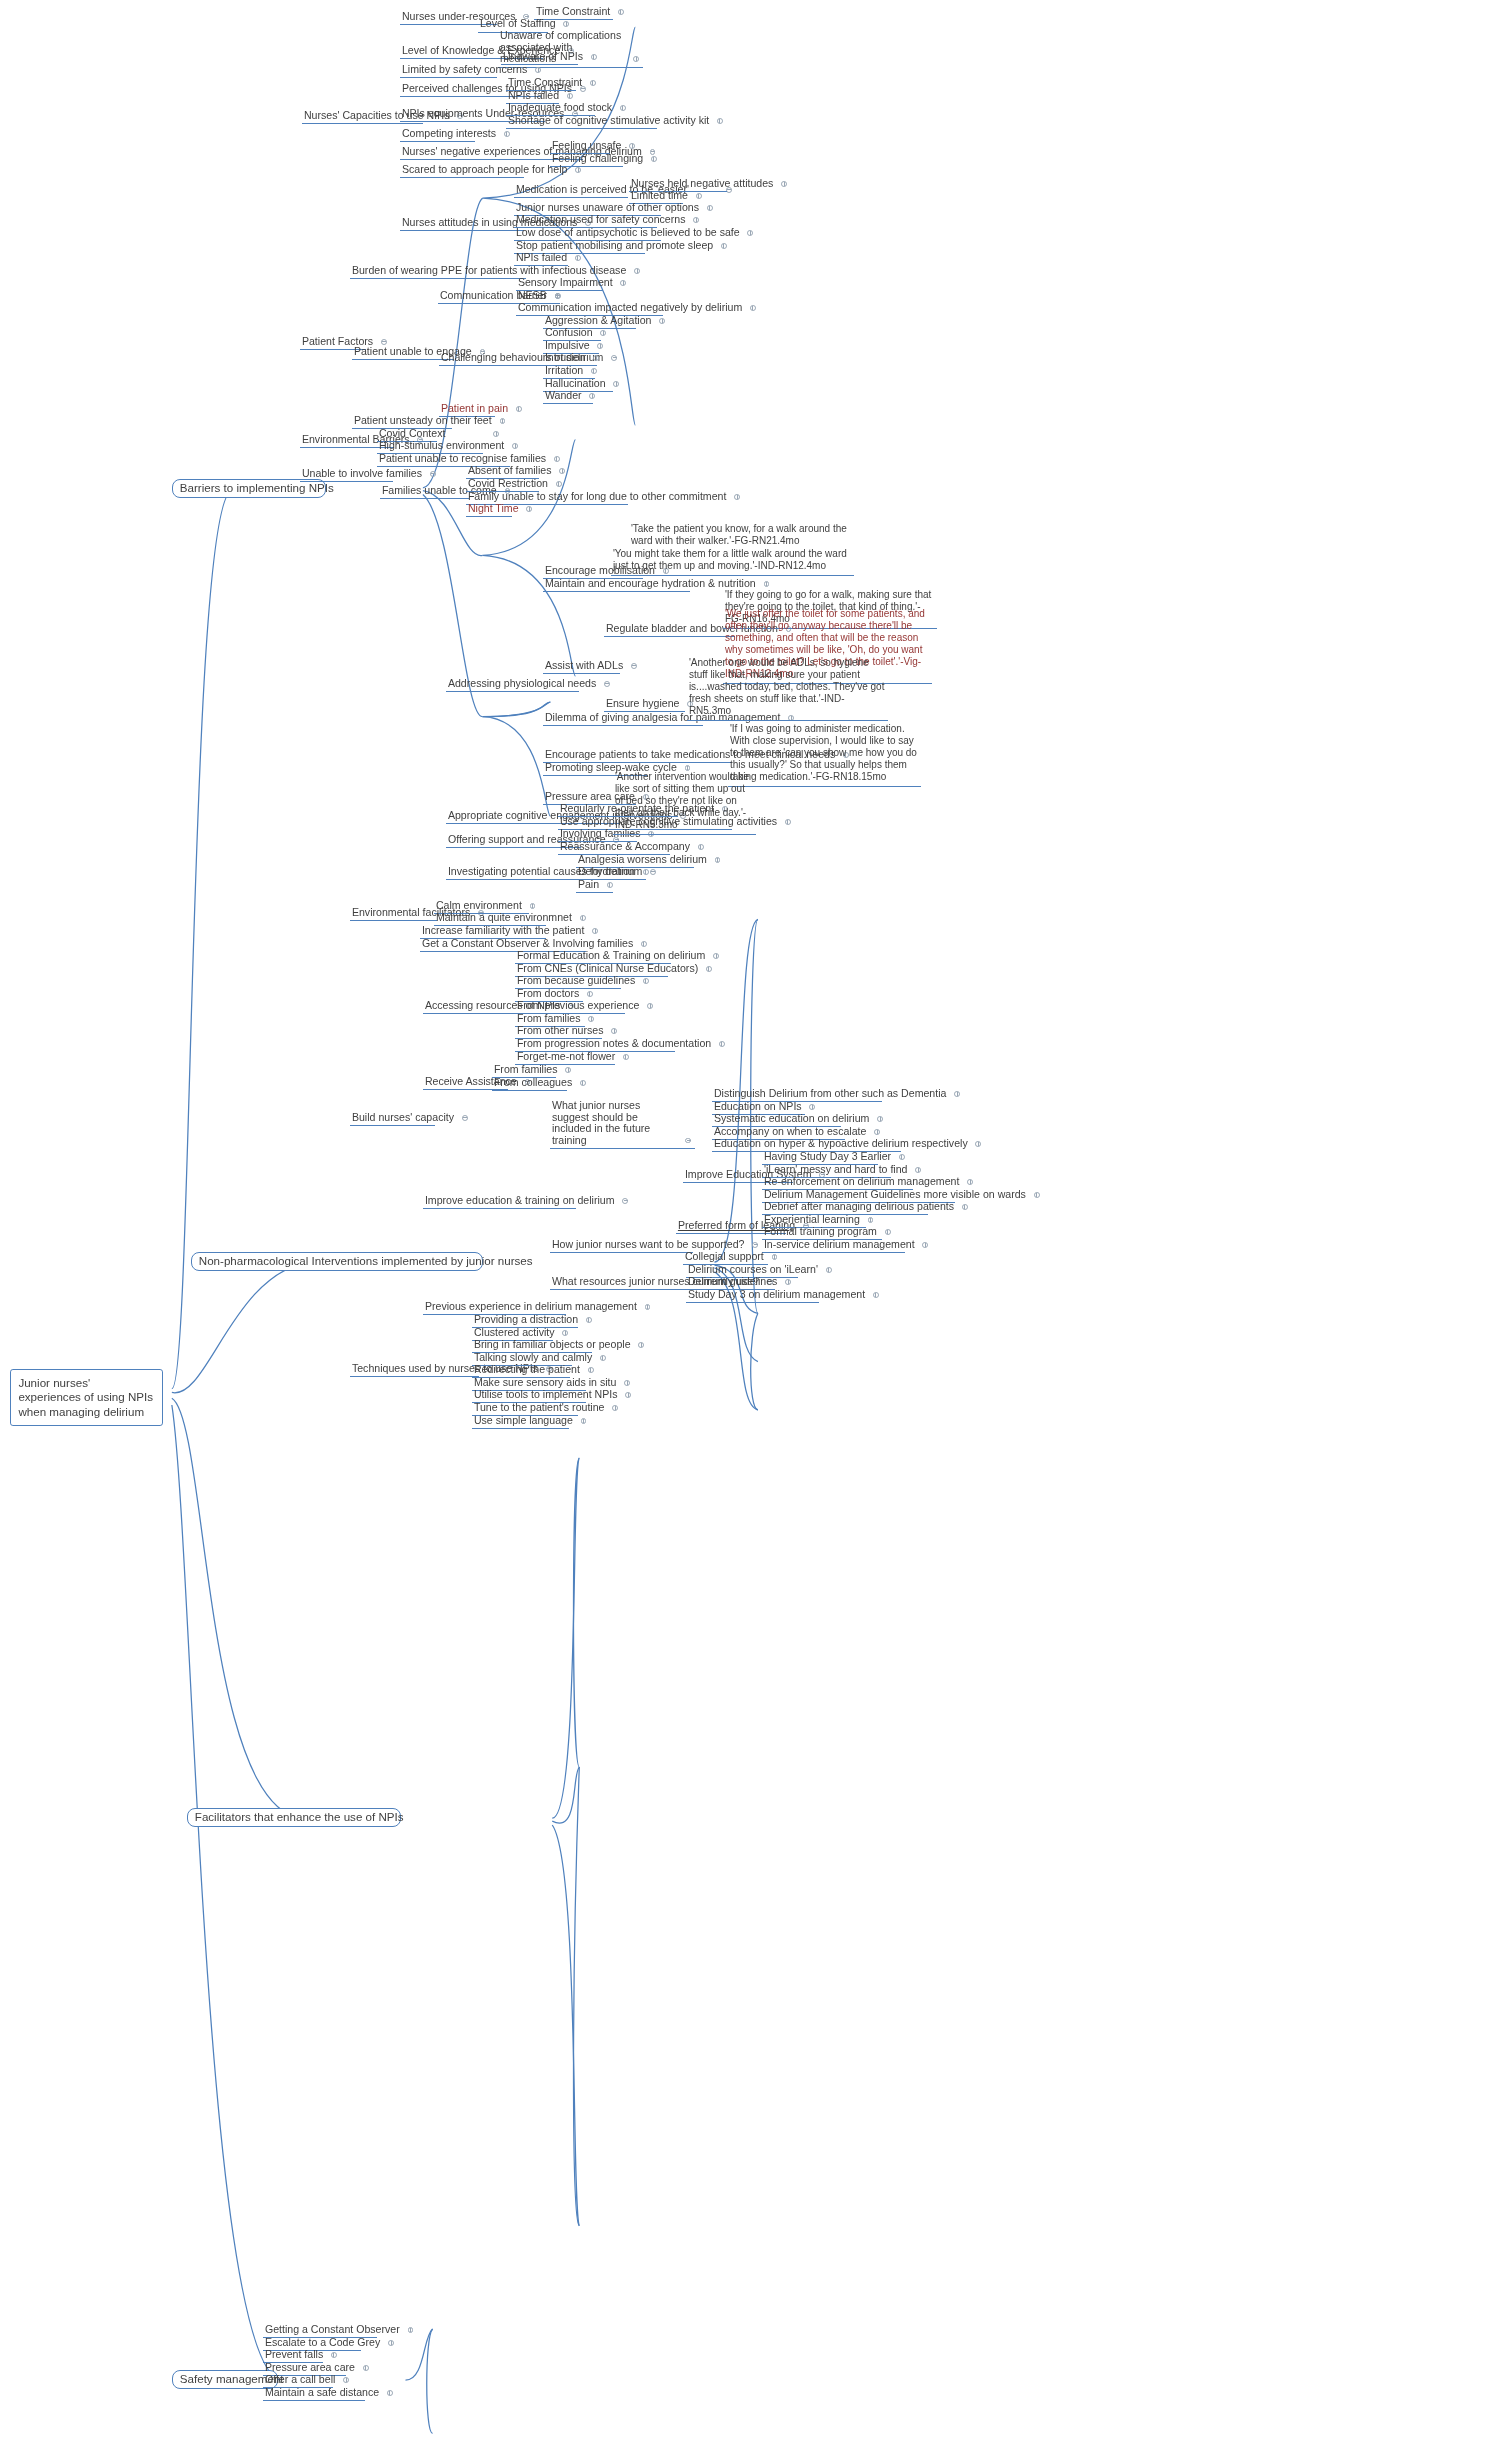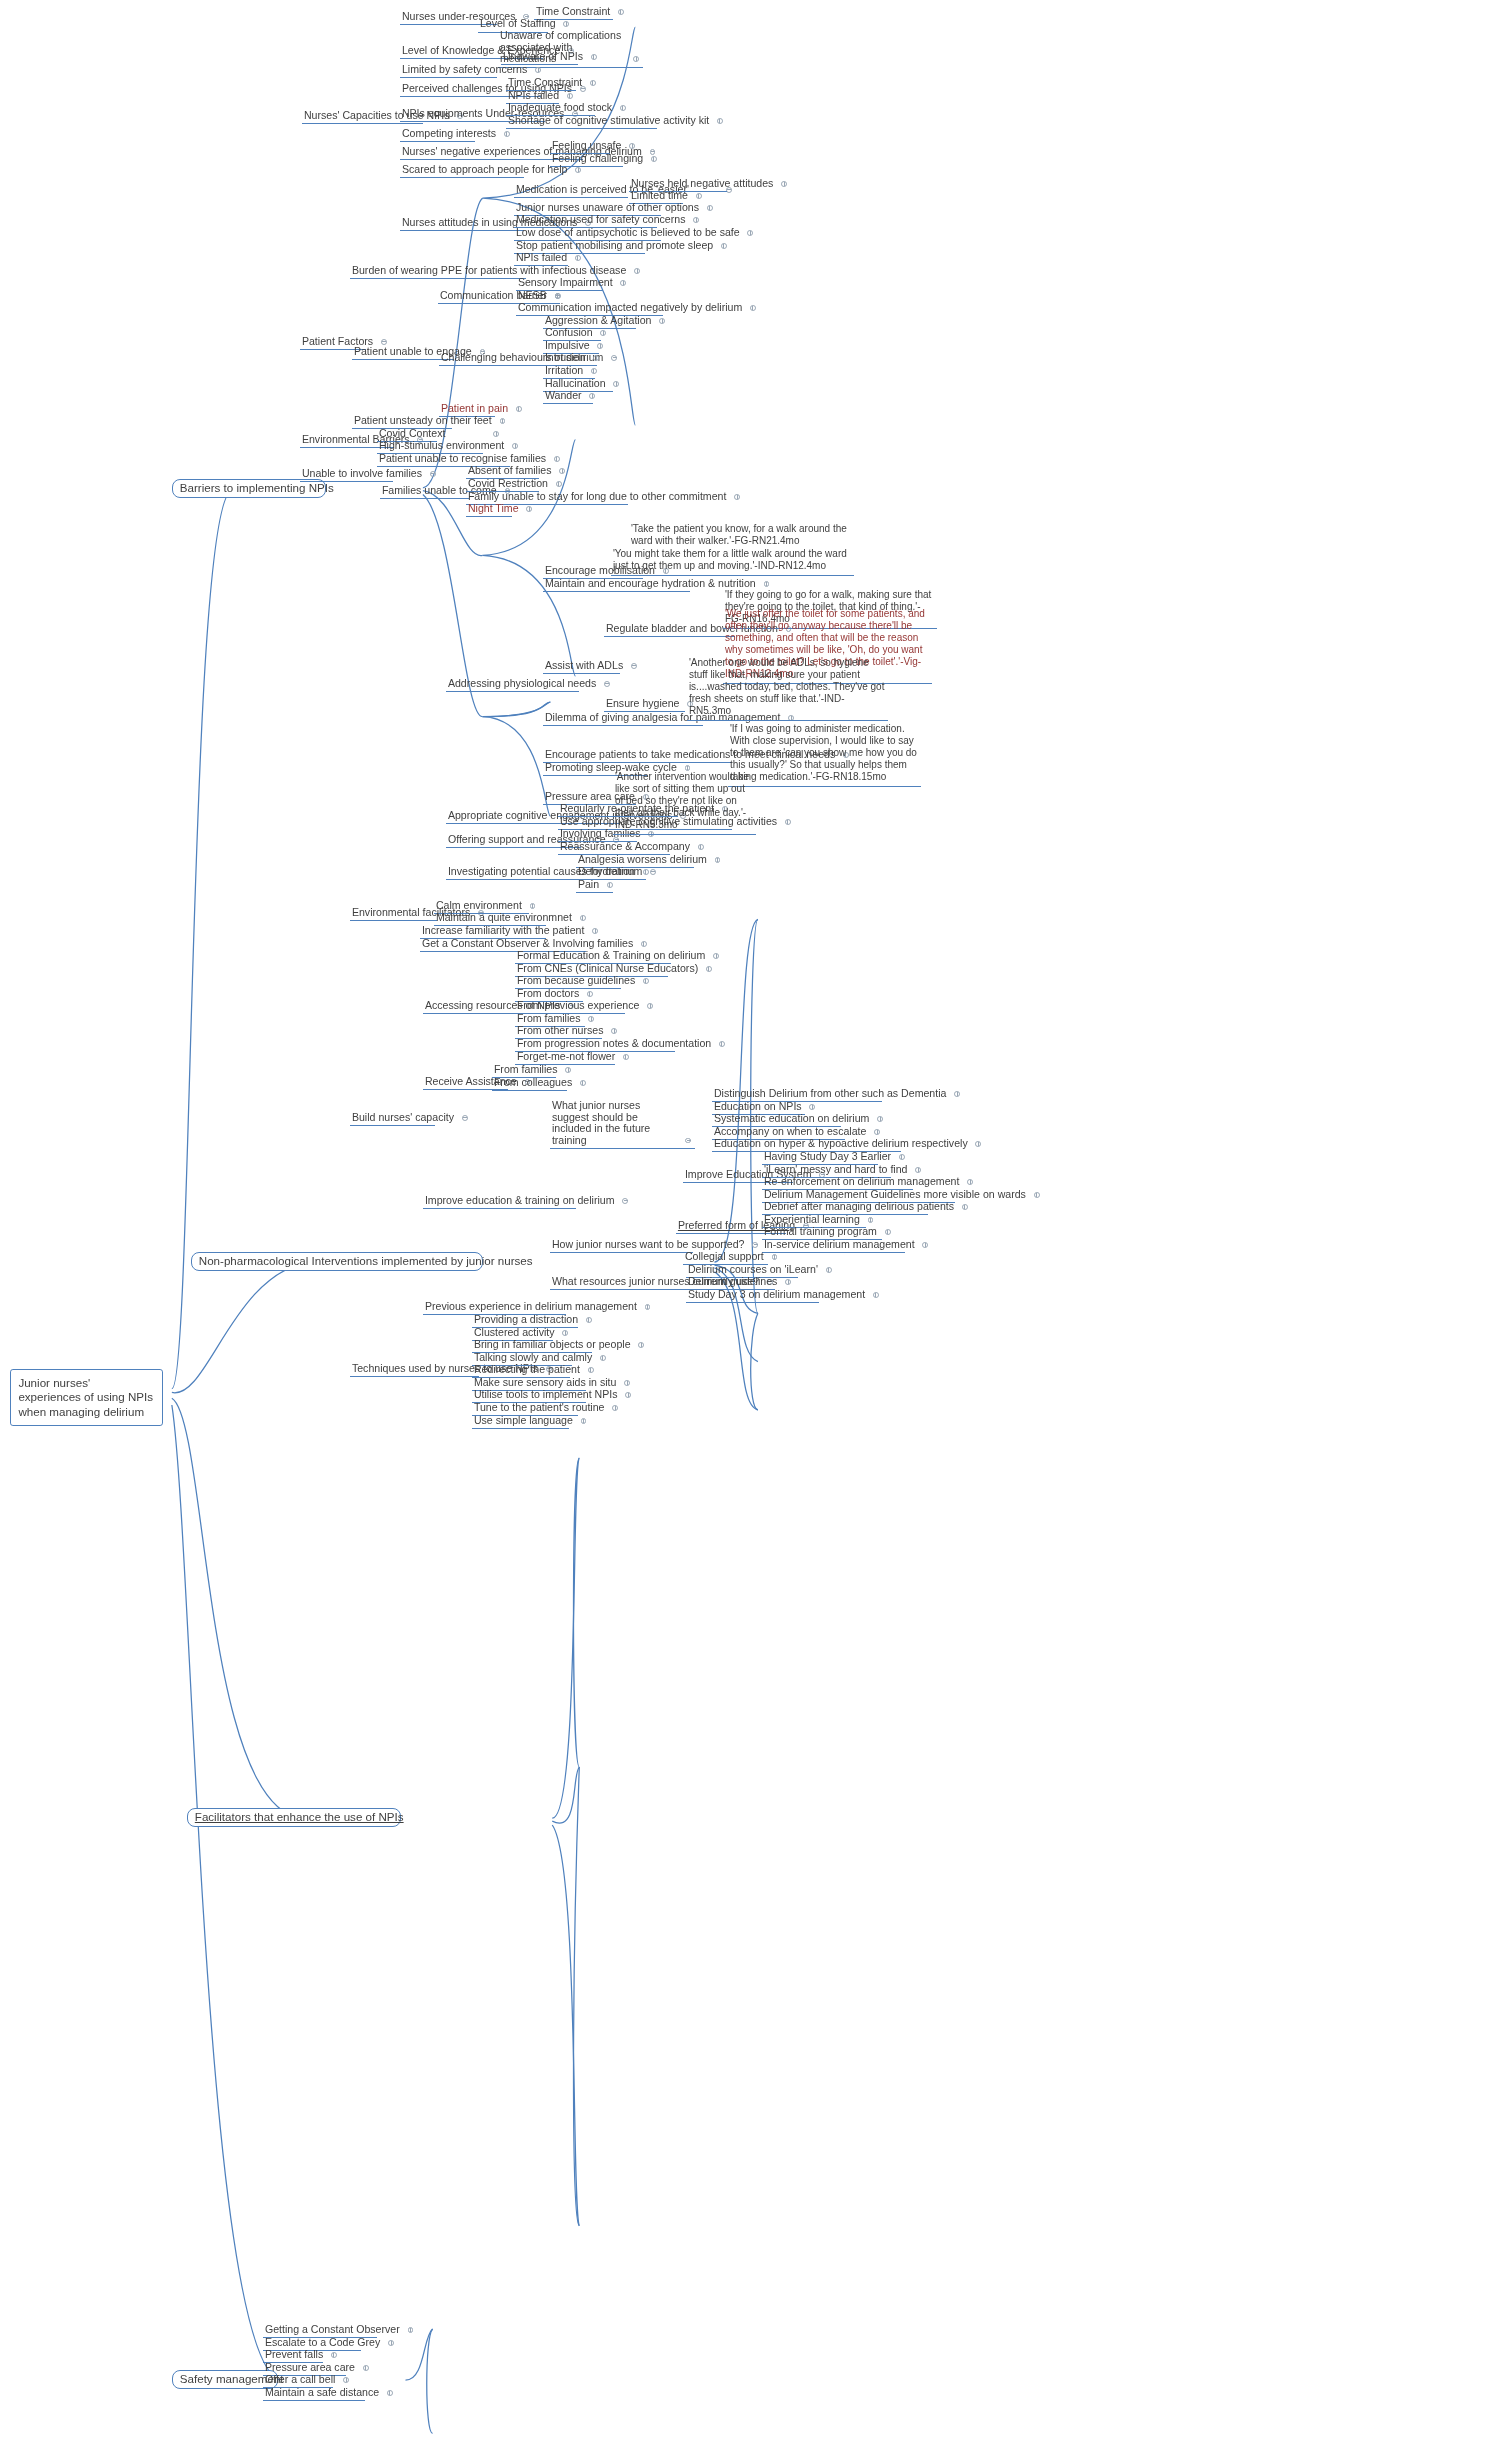--- a/index.html
+++ b/index.html
@@ -152,21 +152,21 @@
   <div class="root" style="left:9.7px; top:1369px; width:153px;">Junior nurses' experiences of using NPIs when managing delirium</div>
 
   <div class="node lvl1" style="left:172px; top:479px; width:154px; height:19.3px;">
     <span class="lbl">Barriers to implementing NPIs</span>
   </div>
 
   <div class="node lvl1" style="left:191px; top:1252px; width:292px; height:19.3px;">
     <span class="lbl">Non-pharmacological Interventions implemented by junior nurses</span>
   </div>
 
-  <div class="node lvl1" style="left:187px; top:1808px; width:214px; height:19.3px;text-decoration:underline;">
+  <div class="node lvl1" style="left:187px; top:1808px; width:214px; height:19.3px;">
     <span class="lbl">Facilitators that enhance the use of NPIs</span>
   </div>
 
   <div class="node lvl1" style="left:172px; top:2370px; width:106px; height:19.3px;">
     <span class="lbl">Safety management</span>
   </div>
 
   <div class="node minus" style="left:302px; top:108px; width:121px;">
     <span class="lbl">Nurses' Capacities to use NPIs</span>
     <span class="bullet"></span>

